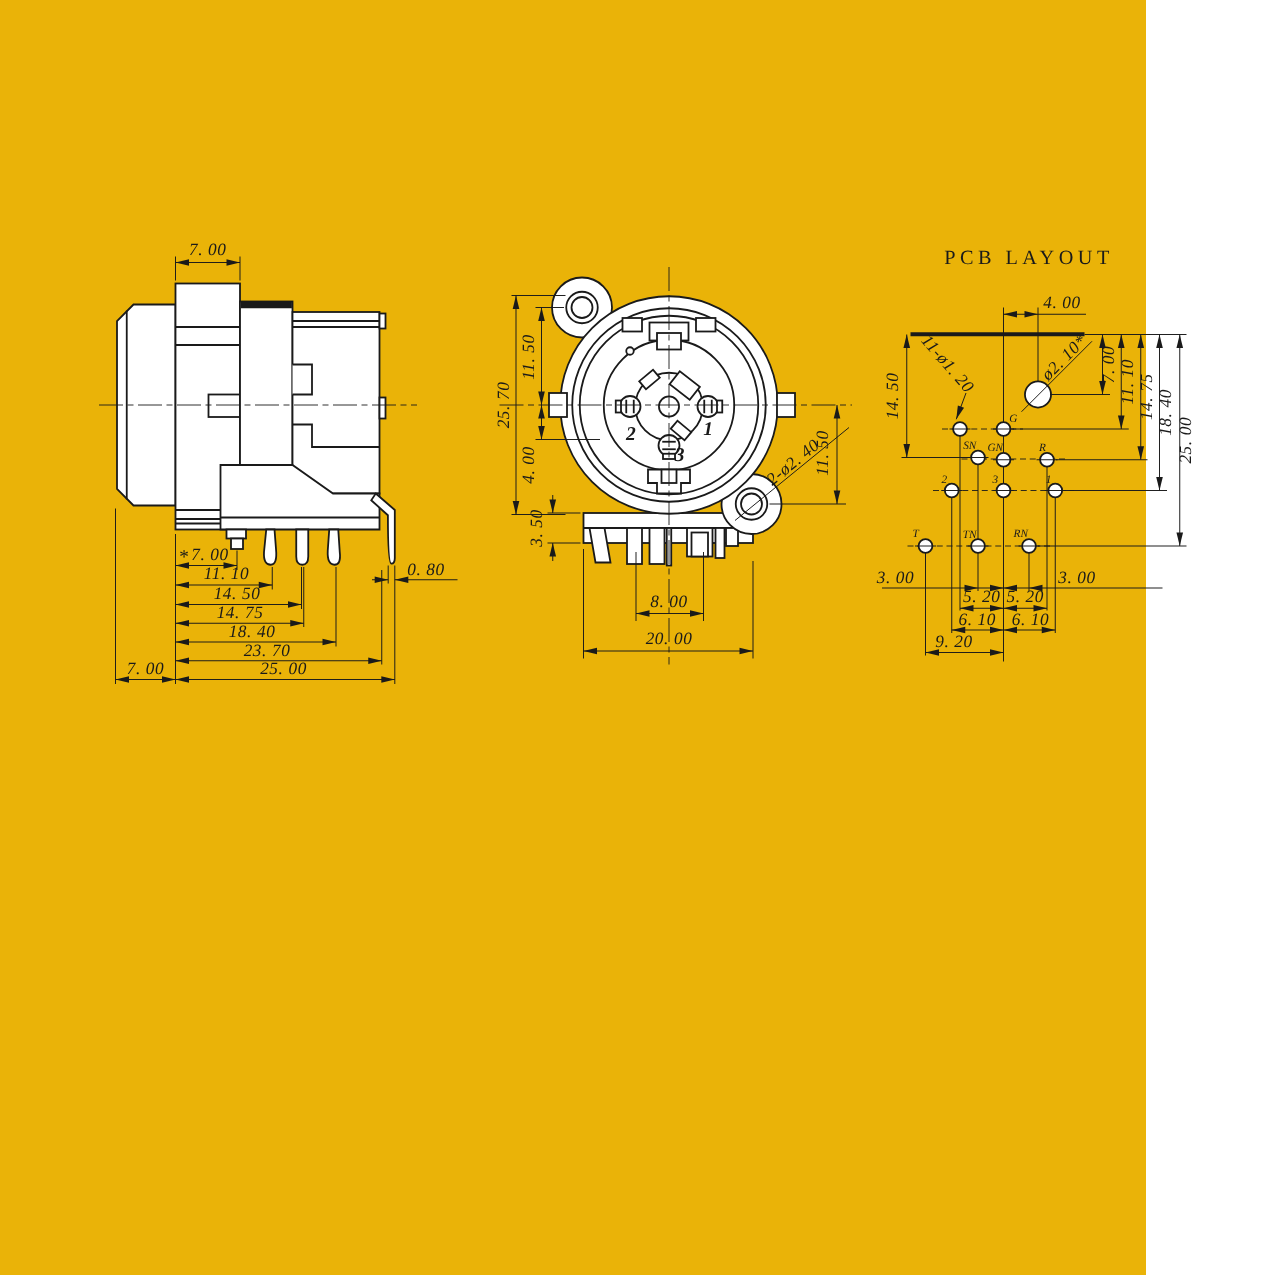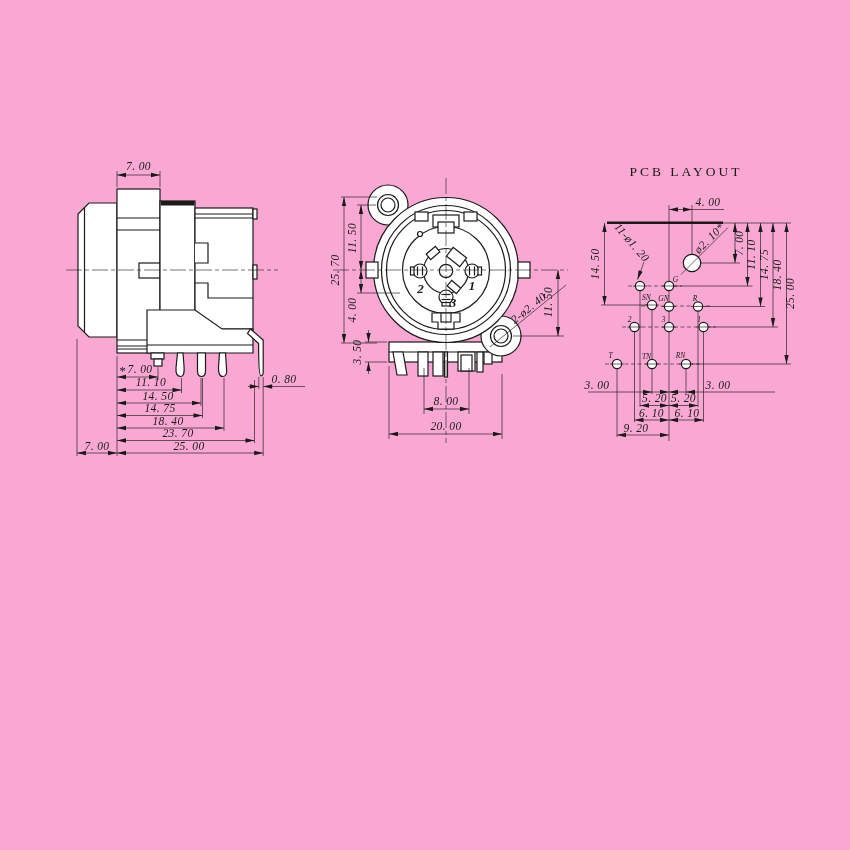--- a/index.html
+++ b/index.html
@@ -1,16 +1,16 @@
 <!DOCTYPE html>
 <html><head>
 <meta charset="utf-8">
 <style>
   html,body{margin:0;padding:0;background:#ffffff;}
-  .stage{width:850px;height:850px;position:relative;background:#f9a8d4;}
+  .stage{width:764px;height:850px;position:relative;background:#eab308;}
   svg text{fill:#1a1a1a;text-anchor:middle;}
   .o{stroke:#1a1a1a;stroke-width:1.2;fill:none;stroke-linejoin:miter;stroke-linecap:butt;}
   .f{fill:#ffffff;}
   .bk{fill:#1a1a1a;stroke:none;}
   .thick{stroke-width:2.6;}
   .cl{stroke:#1a1a1a;stroke-width:0.6;fill:none;stroke-dasharray:16 3 4 3;}
   .dash{stroke:#1a1a1a;stroke-width:0.6;fill:none;stroke-dasharray:4 2.5;}
   .dim{stroke:#1a1a1a;stroke-width:0.65;fill:none;}
   .dt{font:italic 11.5px "Liberation Serif","DejaVu Serif",serif;letter-spacing:0.4px;}
   .sm{font:italic 7.5px "Liberation Serif","DejaVu Serif",serif;}

